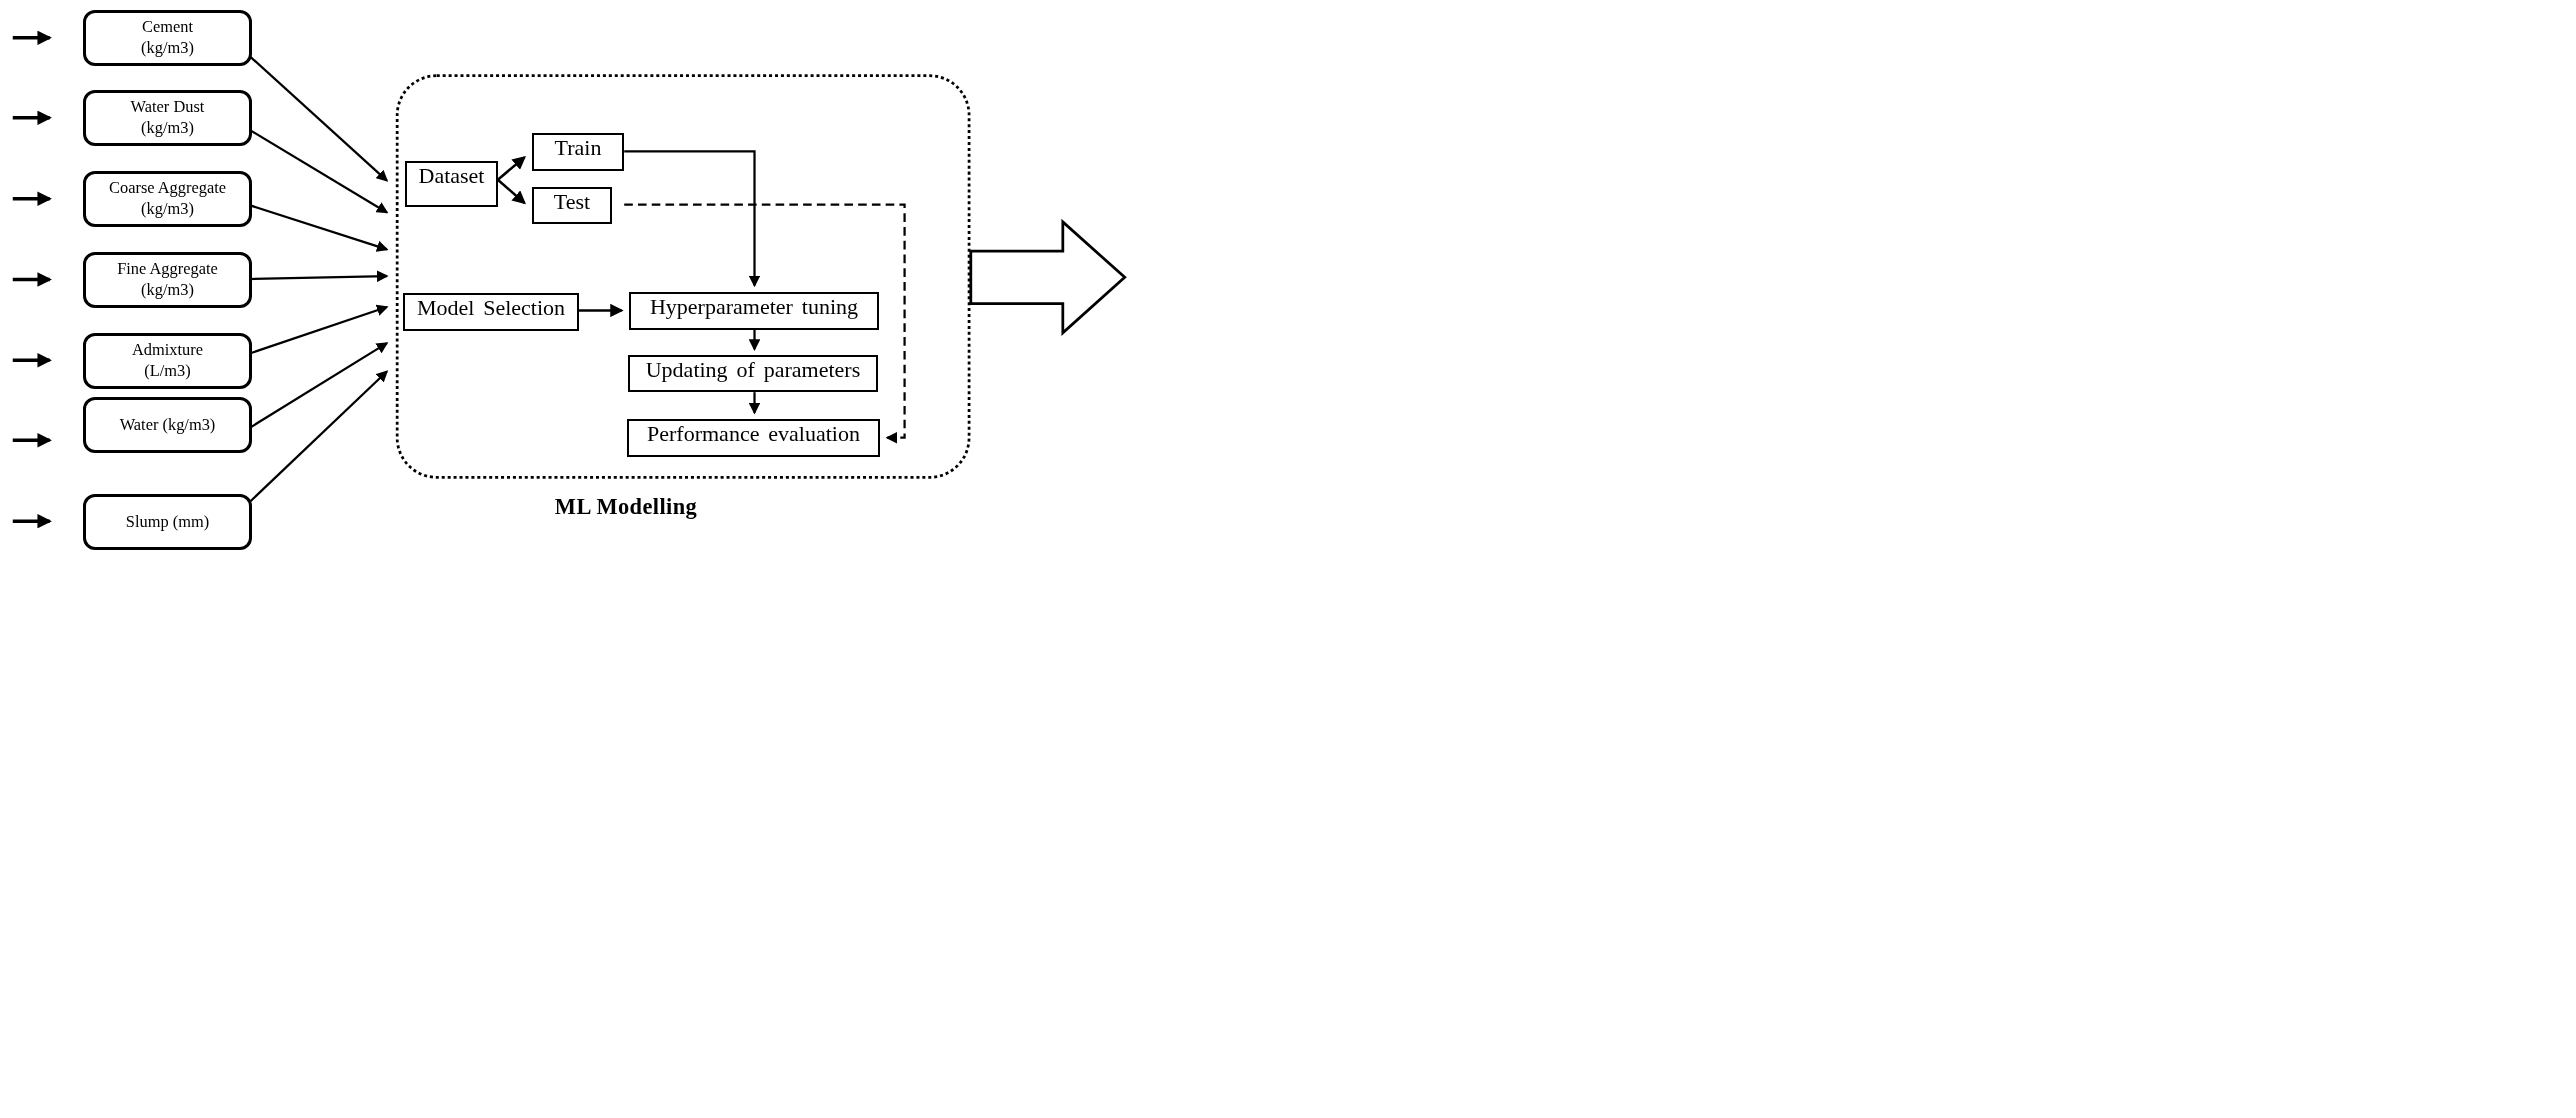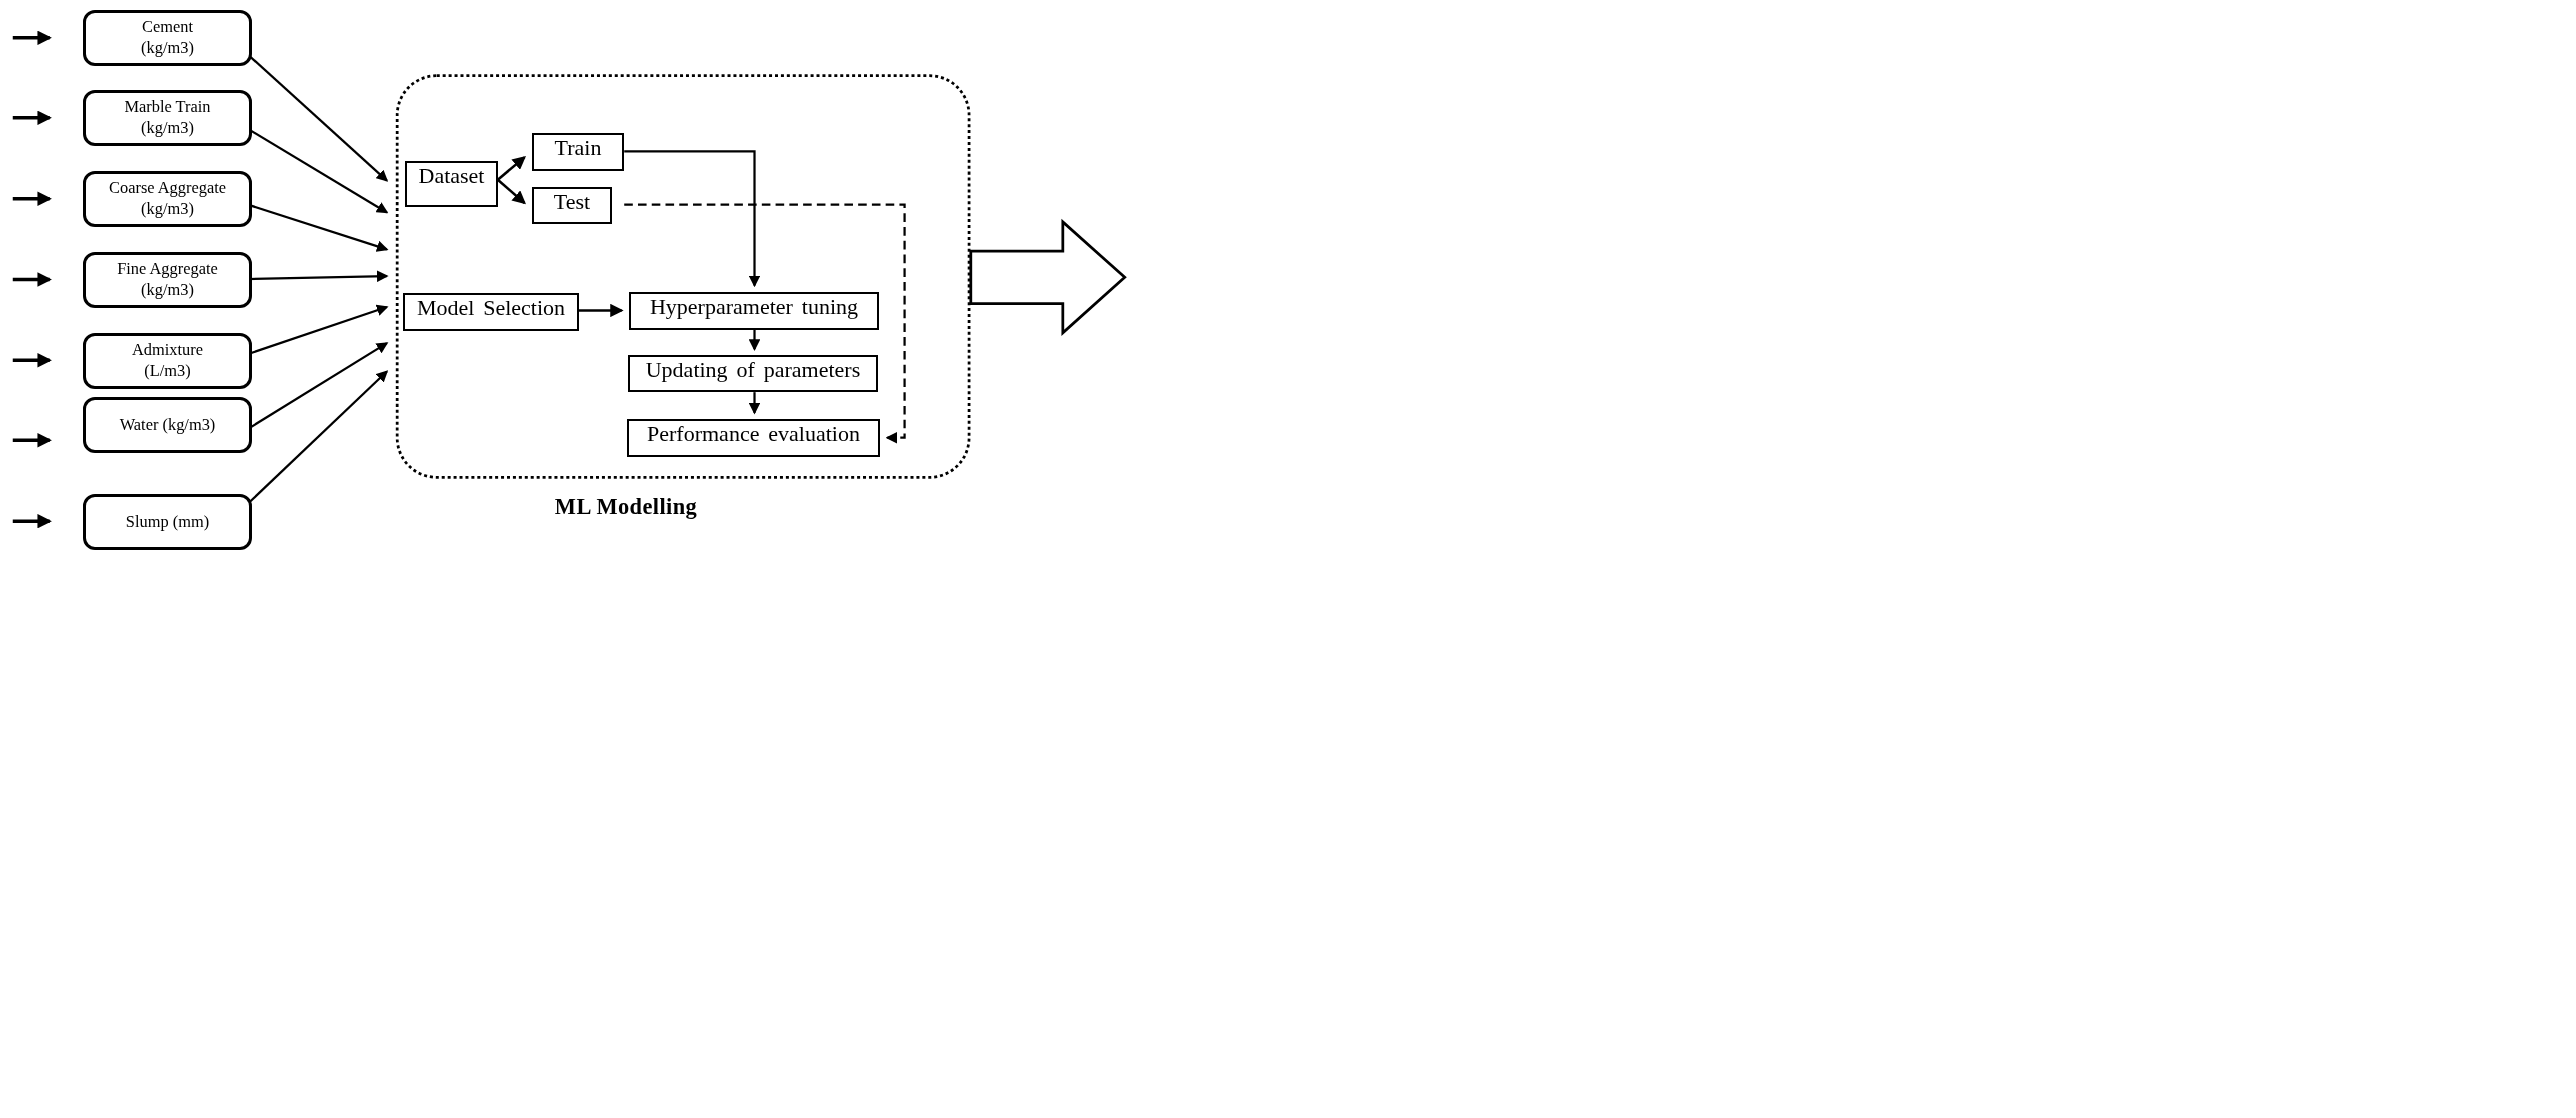--- a/index.html
+++ b/index.html
@@ -120,21 +120,21 @@
     <polyline points="725,238 1051,238 1051,509 1031,509" fill="none" stroke="#000" stroke-width="2.6" stroke-dasharray="10 6" marker-end="url(#ah)"></polyline>
 
     <polygon points="1128,292 1235,292 1235,258 1307,322.5 1235,387 1235,353 1128,353" fill="#ffffff" stroke="#000" stroke-width="3.2"></polygon>
   </svg>
 
   <div class="ibox" style="top:10px">
     <span>Cement</span>
     <span>(kg/m3)</span>
   </div>
   <div class="ibox" style="top:90px">
-    <span>Marble Train</span>
+    <span>Water Dust</span>
     <span>(kg/m3)</span>
   </div>
   <div class="ibox" style="top:171px">
     <span>Coarse Aggregate</span>
     <span>(kg/m3)</span>
   </div>
   <div class="ibox" style="top:252px">
     <span>Fine Aggregate</span>
     <span>(kg/m3)</span>
   </div>

